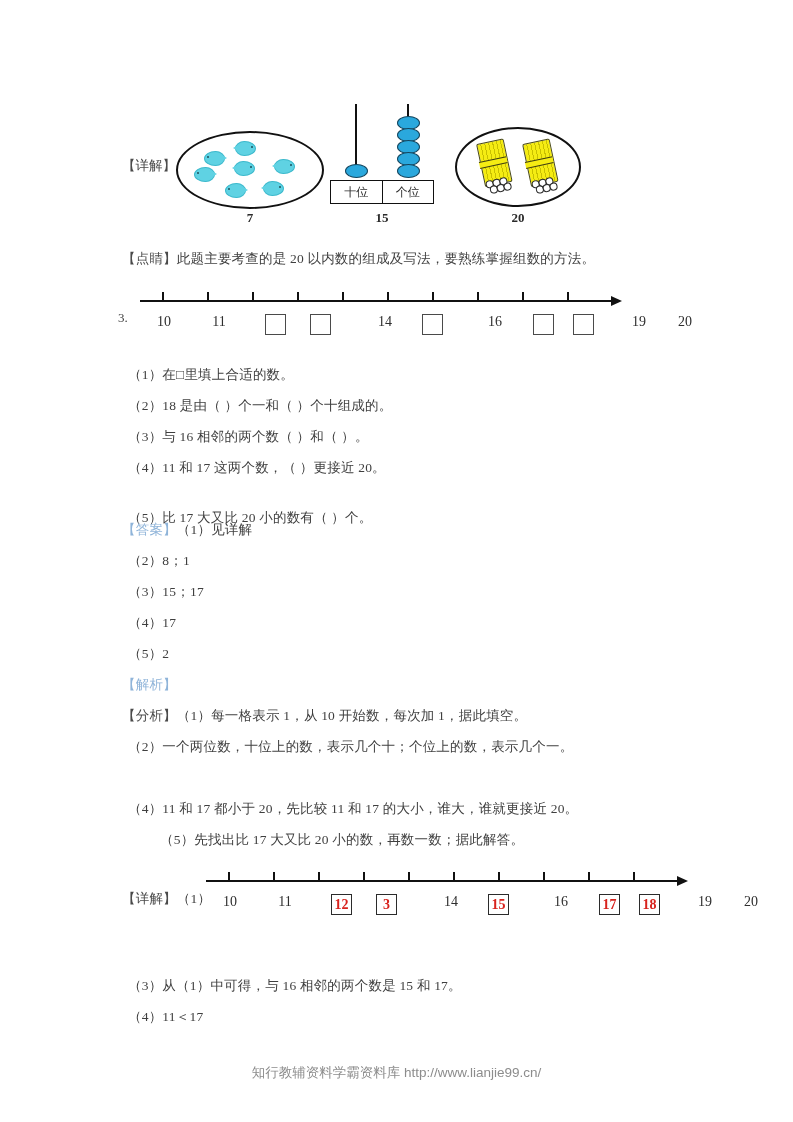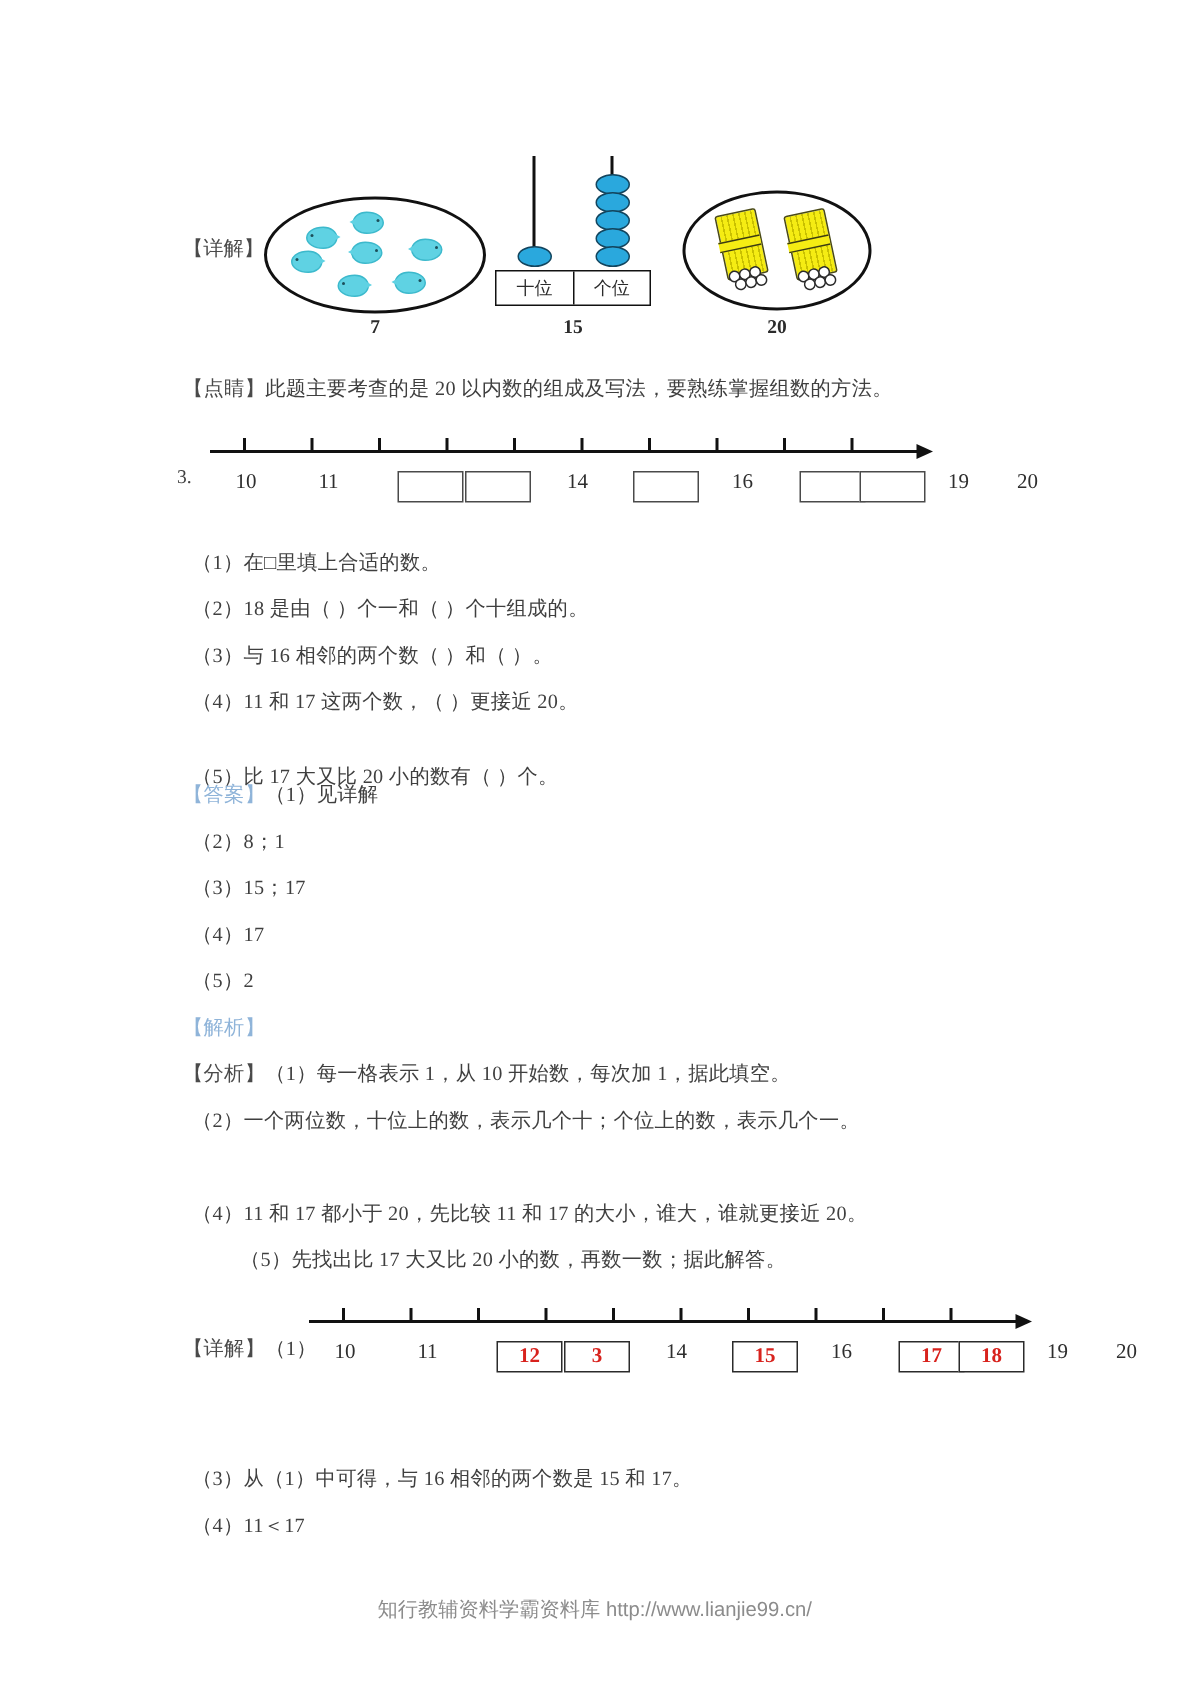--- a/index.html
+++ b/index.html
@@ -88,21 +88,21 @@
     position:absolute; top:-4px; width:0;height:0;
     border-top:5.5px solid transparent; border-bottom:5.5px solid transparent;
     border-left:11px solid #111;
   }
   .tick { position:absolute; width:1.8px; height:8px; background:#111; top:-8px; }
   .nl-num {
     position:absolute; font-size:14px; color:#2e2e2e; text-align:center;
     width:30px; margin-left:-15px;
   }
   .nl-box {
-    position:absolute; width:44px; height:21px; border:1.6px solid #4a4a4a;
+    position:absolute; width:21px; height:21px; border:1.6px solid #4a4a4a;
     box-sizing:border-box; margin-left:-11px; background:#fff;
   }
   .nl-box.answer {
     border:1.6px solid #2b2b2b;
     color:#d8221d; font-weight:bold; font-size:14px;
     display:flex; align-items:center; justify-content:center;
   }
   .q-num { position:absolute; font-size:13px; color:#3f3f3f; }
 
   

